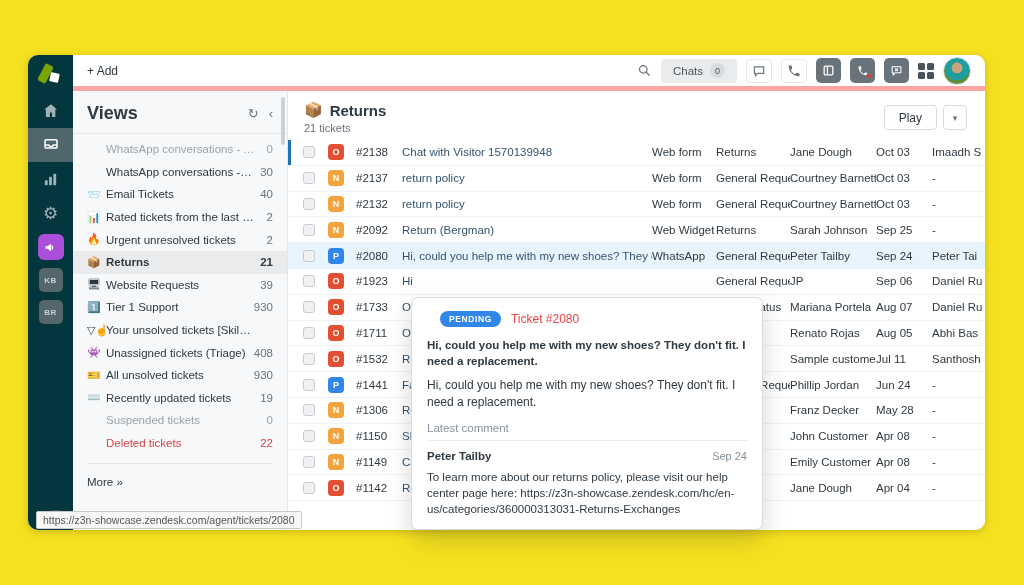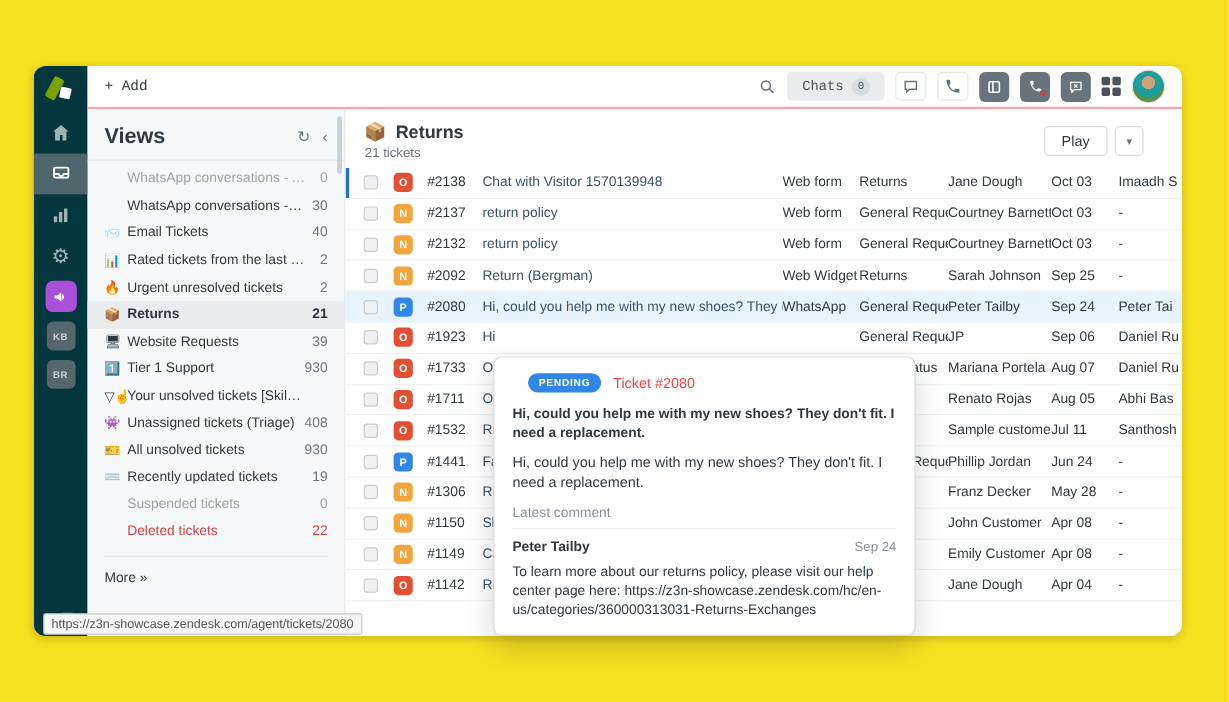--- a/index.html
+++ b/index.html
@@ -28,22 +28,22 @@
   .rail-item.first { margin-top:6px; }
   .rail-item.selected { background:#4e666c; color:#fff; }
   .rail-tile { width:26px; height:26px; border-radius:6px; display:flex; align-items:center; justify-content:center; margin:4px 0; }
   .tile-purple { background:#a94fd9; color:#fff; }
   .tile-grey { background:#55666c; color:#c8d1d4; font-size:8px; font-weight:bold; letter-spacing:.5px; width:24px; height:24px; border-radius:5px; }
   .rail-bottom { margin-top:auto; margin-bottom:8px; opacity:.75; }
   .gear-glyph { font-size:17px; line-height:1; }
   
   .right-col { flex:1; display:flex; flex-direction:column; min-width:0; }
   .topbar {
-    height:36px; flex:none; background:#fff; border-bottom:2px solid #fca5a5;
-    display:flex; align-items:center; padding:0 14px;font-family:Liberation Mono, monospace;
+    height:36px; flex:none; background:#fff; border-bottom:5px solid #fca5a5;
+    display:flex; align-items:center; padding:0 14px;
   }
   .add-btn { font-size:12px; color:#2f3941; }
   .topbar-right { margin-left:auto; display:flex; align-items:center; gap:9px; }
   .chats-pill { background:#e9ebed; border-radius:4px; height:24px; padding:0 12px; display:flex; align-items:center; gap:7px; font-size:11.5px; color:#49545c; }
   .chats-badge { background:#d8dcde; color:#49545c; width:15px; height:15px; border-radius:50%; font-size:9px; display:flex; align-items:center; justify-content:center; }
   .icon-btn { width:26px; height:24px; border:1px solid #e4e6e8; border-radius:4px; display:flex; align-items:center; justify-content:center; color:#68737d; background:#fff; }
   .dark-tile { width:25px; height:25px; background:#68737b; border-radius:5px; display:flex; align-items:center; justify-content:center; position:relative; color:#fff; }
   .red-dot { position:absolute; right:3px; bottom:4px; width:6px; height:6px; background:#e4392e; border-radius:50%; border:1px solid #68737b; }
   .grid-icon { display:grid; grid-template-columns:7px 7px; grid-gap:2px; }
   .grid-icon span { width:7px; height:7px; background:#48535b; border-radius:1.5px; }
@@ -65,21 +65,21 @@
   .vitem.muted, .vitem.muted .vcount { color:#9aa4ab; }
   .vitem.danger, .vitem.danger .vcount { color:#d64444; }
   .views-divider { border-top:1px solid #e4e6e8; margin:9px 14px 0 14px; }
   .more-link { font-size:11.5px; padding:12px 14px; color:#2f3941; }
   .vscroll { position:absolute; right:2px; top:6px; width:4px; height:48px; background:#ccd1d5; border-radius:2px; }
   
   .main { flex:1; min-width:0; overflow:hidden; background:#fff; position:relative; }
   .main-header { width:697px; display:flex; align-items:flex-start; padding:10px 16px 6px 16px; }
   .main-title { font-size:15px; font-weight:bold; display:flex; align-items:center; gap:7px; }
   .main-sub { font-size:11px; color:#68737d; margin-top:3px; }
-  .play-group { margin-left:auto; display:flex; gap:6px; margin-top:4px; margin-right:16px; }
+  .play-group { margin-left:auto; display:flex; gap:6px; margin-top:4px; margin-right:2px; }
   .play-btn { height:25px; padding:0 14px; background:#fff; border:1px solid #d8dcde; border-radius:4px; font-size:12px; color:#2f3941; display:flex; align-items:center; }
   .caret-btn { height:25px; width:24px; background:#fff; border:1px solid #d8dcde; border-radius:4px; font-size:9px; color:#68737d; display:flex; align-items:center; justify-content:center; }
   .table { width:736px; }
   .trow { display:grid; grid-template-columns:40px 28px 46px 250px 64px 74px 86px 56px 92px; align-items:center; height:25.8px; border-bottom:1px solid #f0f1f3; font-size:11.5px; position:relative; }
   .trow.head { font-weight:bold; height:25px; border-bottom:1px solid #e6e8ea; }
   .trow.hl { background:#e8f4fd; }
   .trow.focused::before { content:""; position:absolute; left:0; top:0; bottom:0; width:3px; background:#1f73b7; }
   .cb { width:12px; height:12px; border:1px solid #c7ccd1; background:#f0f1f3; border-radius:3px; margin-left:15px; }
   .badge { width:16px; height:16px; border-radius:4px; color:#fff; font-size:9px; font-weight:bold; display:flex; align-items:center; justify-content:center; }
   .cell { overflow:hidden; white-space:nowrap; }

